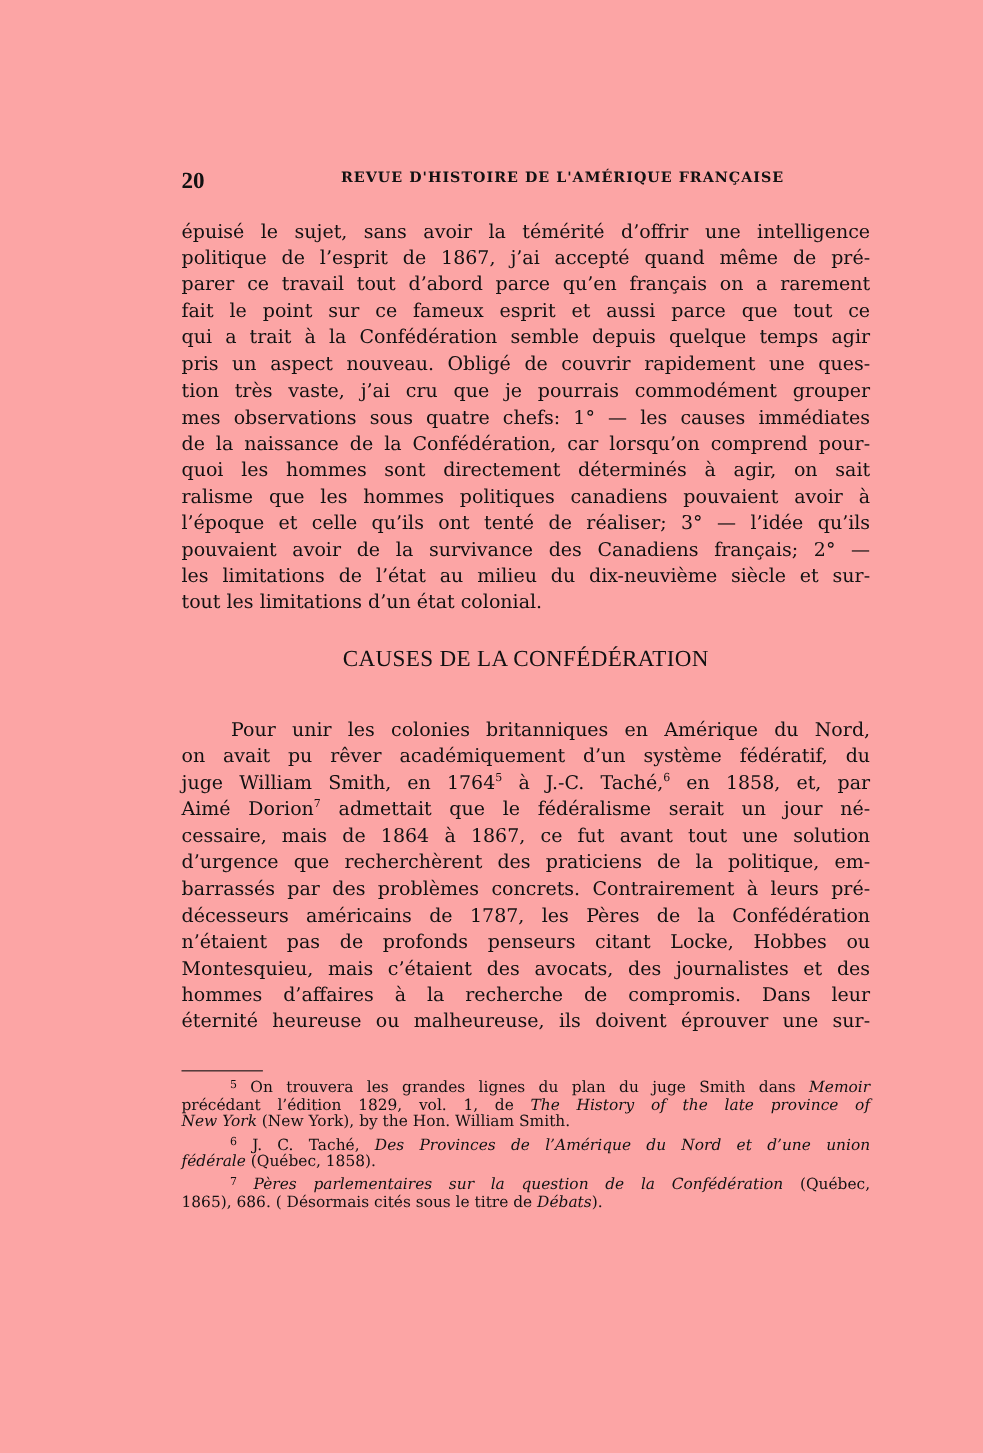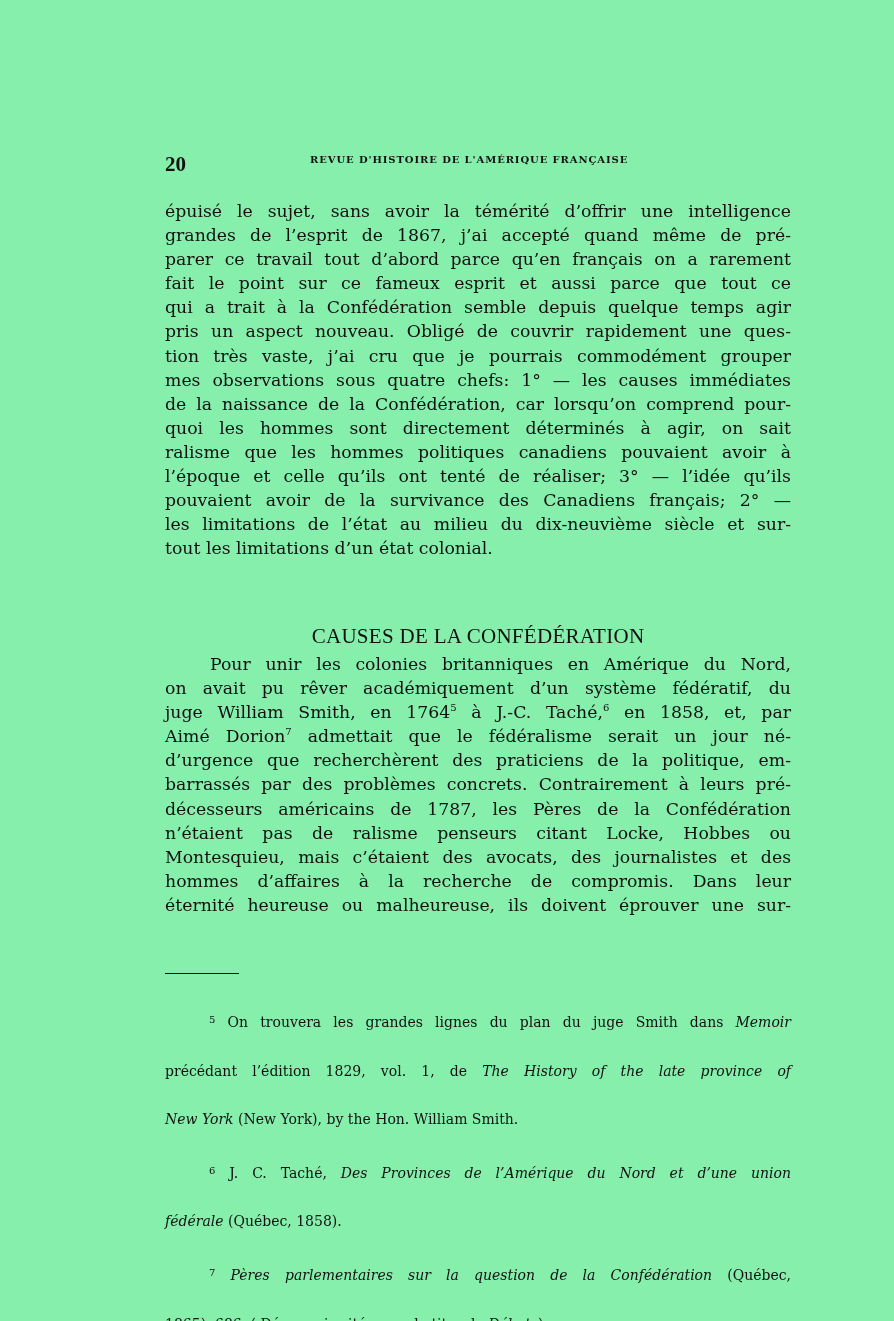--- a/index.html
+++ b/index.html
@@ -12,21 +12,21 @@
       height: 1321px;
       position: relative;
       overflow: hidden;
       color: #111111;
       font-family: "DejaVu Serif", "Liberation Serif", serif;
     }
     .page {
       position: absolute;
       left: 0; top: 0;
       width: 894px; height: 1321px;
-      background: #86efac;
+      background: #fca5a5;
     }
     .running-head {
       position: absolute;
       left: 165px;
       top: 150px;
       width: 626px;
       height: 28px;
     }
     .page-number {
       position: absolute;
@@ -34,21 +34,21 @@
       top: 2px;
       font-family: "Liberation Serif", serif;
       font-size: 21px;
       font-weight: bold;
     }
     .journal-title {
       position: absolute;
       left: 145px;
       top: 4px;
       font-family: "DejaVu Serif", serif;
-      font-size: 10px;
+      font-size: 13px;
       font-weight: bold;
       letter-spacing: 0.9px;
       white-space: nowrap;
     }
     .body-block {
       position: absolute;
       left: 165px;
       width: 626px;
       font-family: "DejaVu Serif", serif;
       font-size: 17.3px;
@@ -63,21 +63,21 @@
     }
     .line.last {
       text-align-last: left;
     }
     .para1 { top: 199px; }
     .para2 { top: 652px; }
     .indent { padding-left: 45px; }
     .section-heading {
       position: absolute;
       left: 165px;
-      top: 624px;
+      top: 586px;
       width: 626px;
       text-align: center;
       font-family: "Liberation Serif", serif;
       font-size: 21px;
       letter-spacing: 0.3px;
       white-space: nowrap;
     }
     sup.fn {
       font-size: 10px;
       vertical-align: 7px;
@@ -99,21 +99,20 @@
       font-family: "DejaVu Serif", serif;
       font-size: 14px;
       line-height: 15.6px;
     }
     .fn-line {
       display: block;
       white-space: nowrap;
       text-align: justify;
       text-align-last: justify;
       height: 15.6px;
-      margin-top: 33px;
     }
     .fn-line.last { text-align-last: left; }
     .fn-line.first { padding-left: 44px; }
     .fn-gap { height: 5px; display: block; }
     .fn-num {
       font-size: 10px;
       vertical-align: 4px;
       line-height: 0;
     }
     i { font-style: italic; }
@@ -123,21 +122,21 @@
 
 <div class="page">
 
   <div class="running-head">
     <span class="page-number">20</span>
     <span class="journal-title">REVUE D'HISTOIRE DE L'AMÉRIQUE FRANÇAISE</span>
   </div>
 
   <div class="body-block para1">
     <span class="line">épuisé le sujet, sans avoir la témérité d’offrir une intelligence</span>
-    <span class="line">grandes de l’esprit de 1867, j’ai accepté quand même de pré-</span>
+    <span class="line">politique de l’esprit de 1867, j’ai accepté quand même de pré-</span>
     <span class="line">parer ce travail tout d’abord parce qu’en français on a rarement</span>
     <span class="line">fait le point sur ce fameux esprit et aussi parce que tout ce</span>
     <span class="line">qui a trait à la Confédération semble depuis quelque temps agir</span>
     <span class="line">pris un aspect nouveau. Obligé de couvrir rapidement une ques-</span>
     <span class="line">tion très vaste, j’ai cru que je pourrais commodément grouper</span>
     <span class="line">mes observations sous quatre chefs: 1° — les causes immédiates</span>
     <span class="line">de la naissance de la Confédération, car lorsqu’on comprend pour-</span>
     <span class="line">quoi les hommes sont directement déterminés à agir, on sait</span>
     <span class="line">ralisme que les hommes politiques canadiens pouvaient avoir à</span>
     <span class="line">l’époque et celle qu’ils ont tenté de réaliser; 3° — l’idée qu’ils</span>
@@ -146,24 +145,25 @@
     <span class="line last">tout les limitations d’un état colonial.</span>
   </div>
 
   <div class="section-heading">CAUSES DE LA CONFÉDÉRATION</div>
 
   <div class="body-block para2">
     <span class="line indent">Pour unir les colonies britanniques en Amérique du Nord,</span>
     <span class="line">on avait pu rêver académiquement d’un système fédératif, du</span>
     <span class="line"><span>juge William Smith, en 1764</span><sup class="fn">5</sup><span> à J.-C. Taché,</span><sup class="fn">6</sup><span> en 1858, et, par</span></span>
     <span class="line"><span>Aimé Dorion</span><sup class="fn">7</sup><span> admettait que le fédéralisme serait un jour né-</span></span>
+    <span class="line">cessaire, mais de 1864 à 1867, ce fut avant tout une solution</span>
     <span class="line">d’urgence que recherchèrent des praticiens de la politique, em-</span>
     <span class="line">barrassés par des problèmes concrets. Contrairement à leurs pré-</span>
     <span class="line">décesseurs américains de 1787, les Pères de la Confédération</span>
-    <span class="line">n’étaient pas de ralisme penseurs citant Locke, Hobbes ou</span>
+    <span class="line">n’étaient pas de profonds penseurs citant Locke, Hobbes ou</span>
     <span class="line">Montesquieu, mais c’étaient des avocats, des journalistes et des</span>
     <span class="line">hommes d’affaires à la recherche de compromis. Dans leur</span>
     <span class="line">éternité heureuse ou malheureuse, ils doivent éprouver une sur-</span>
   </div>
 
   <div class="footnote-rule"></div>
 
   <div class="footnotes">
 
     <span class="fn-line first"><span class="fn-num">5</span> <span>On trouvera les grandes lignes du plan du juge Smith dans </span><i>Memoir</i></span>

